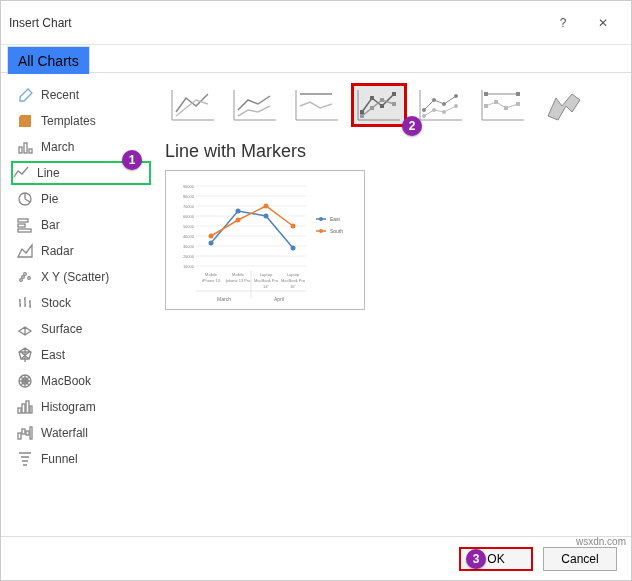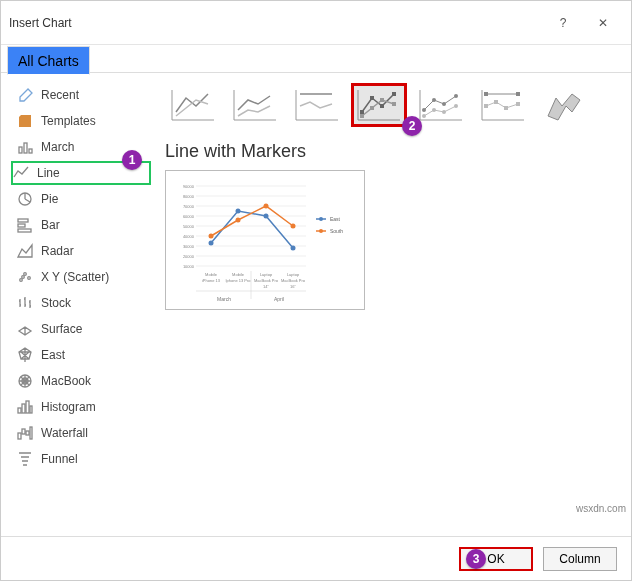--- a/index.html
+++ b/index.html
@@ -25,21 +25,21 @@
 .thumb.selected { border:3px solid #d40000; background:#e6e6e6; }
 .subtype-title { font-size:18px; font-weight:400; color:#333; margin:2px 0 8px 4px; }
 .preview { width:200px; height:140px; border:1px solid #bbb; background:#fff; margin-left:4px; }
 .footer { height:44px; border-top:1px solid #ddd; display:flex; align-items:center; justify-content:flex-end; gap:10px; padding:0 14px; }
 .btn { min-width:74px; height:24px; font-size:12px; border:1px solid #aaa; background:#f5f5f5; display:flex; align-items:center; justify-content:center; cursor:default; }
 .btn.ok { border:2px solid #d40000; }
 .callout { position:absolute; width:20px; height:20px; border-radius:50%; background:#8e24aa; color:#fff; font-size:12px; font-weight:600; display:flex; align-items:center; justify-content:center; box-shadow:0 1px 2px rgba(0,0,0,0.3); }
 .c1 { left:122px; top:150px; }
 .c2 { left:402px; top:116px; }
 .c3 { left:466px; top:549px; }
-.watermark { position:absolute; right:6px; bottom:67px; font-size:10px; color:#888; }
+.watermark { position:absolute; right:6px; bottom:34px; font-size:10px; color:#888; }
 </style>
 </head>
 <body>
 
 <div class="dialog">
   <div class="titlebar">
     <div class="title">Insert Chart</div>
     <div class="ctl">?</div>
     <div class="ctl">✕</div>
   </div>
@@ -349,21 +349,21 @@
         </svg>
       </div>
     </div>
   </div>
 
   <div class="footer">
     <div class="btn ok">
         <span>OK</span>
       </div>
     <div class="btn">
-        <span>Column</span>
+        <span>Cancel</span>
       </div>
   </div>
 </div>
 
 <div class="callout c1">1</div>
 <div class="callout c2">2</div>
 <div class="callout c3">3</div>
 <div class="watermark">wsxdn.com</div>
 
 </body></html>

